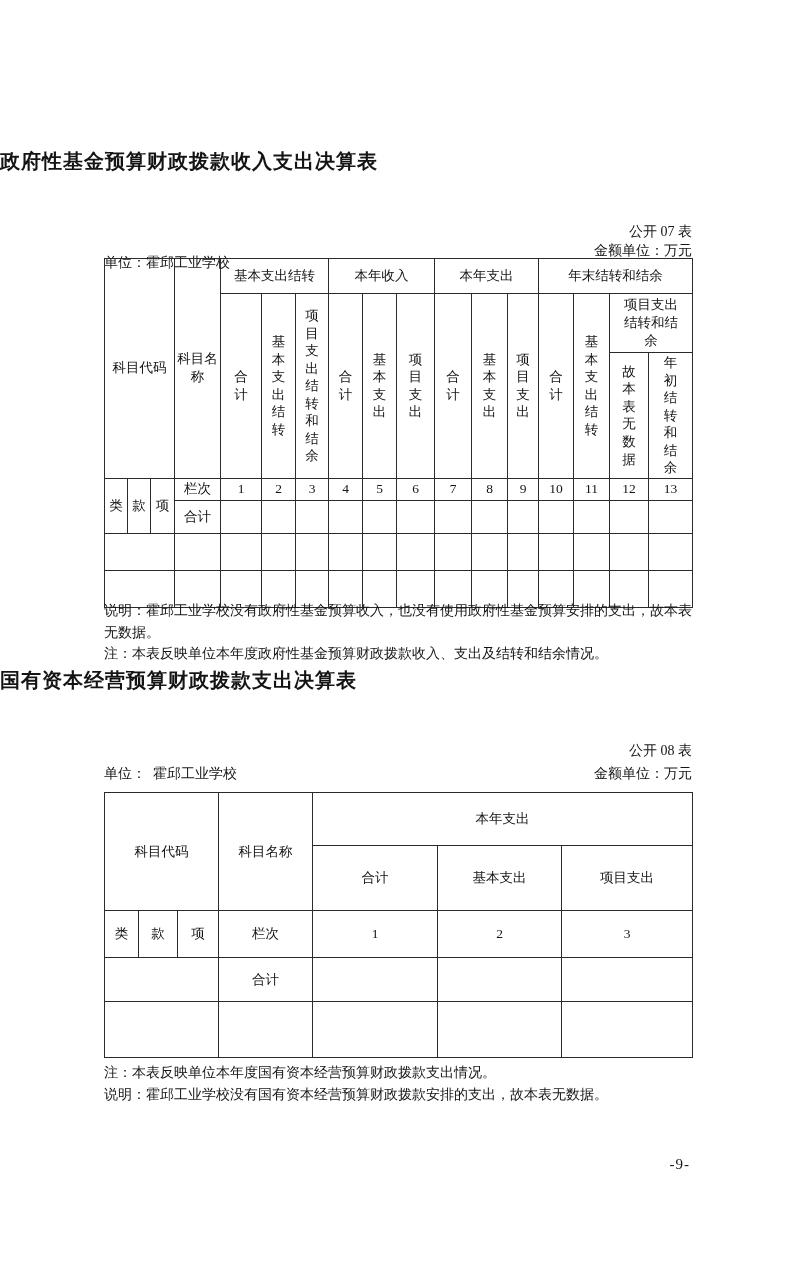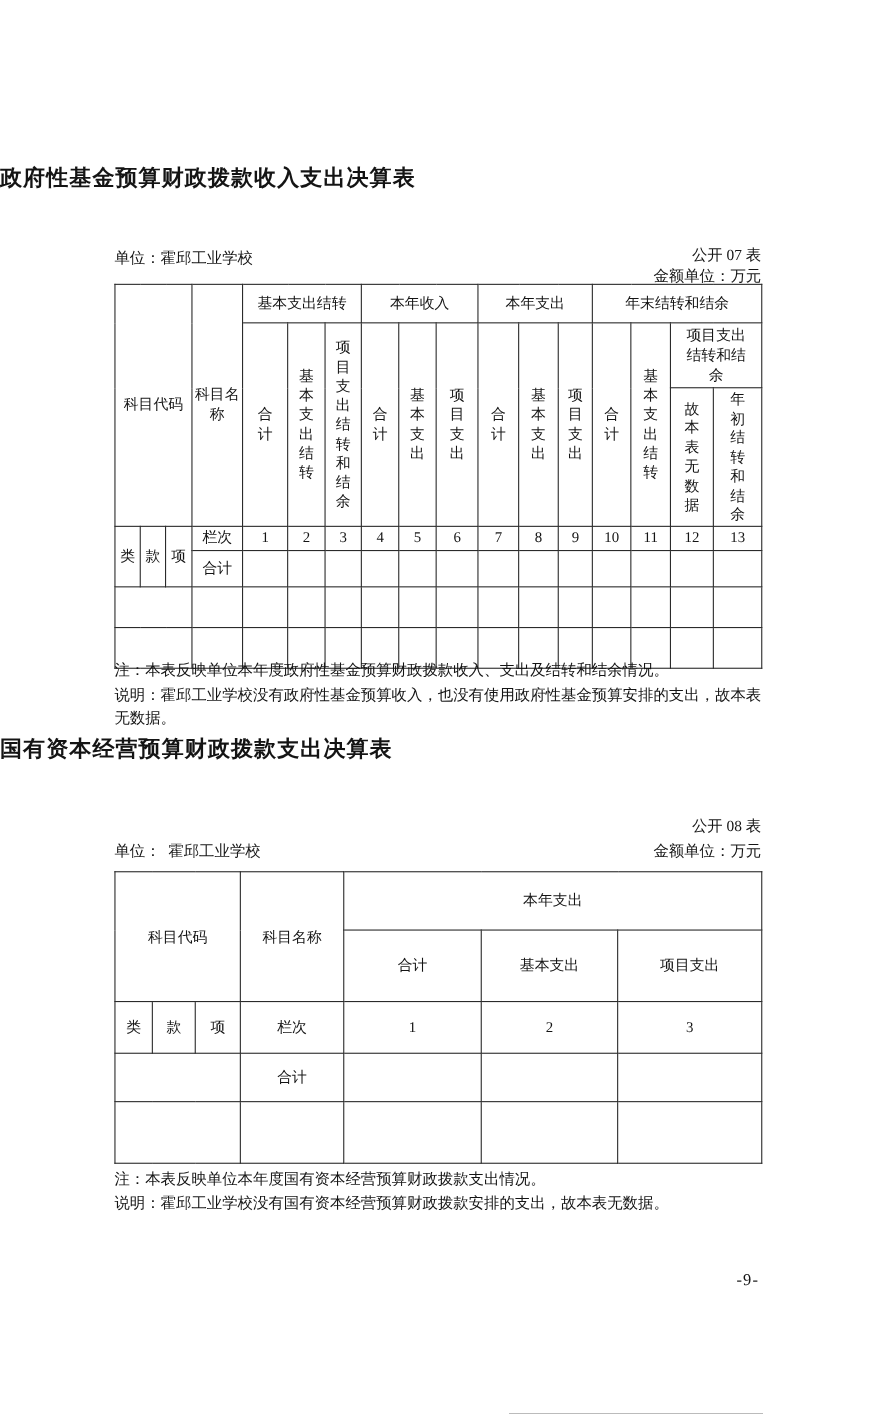--- a/index.html
+++ b/index.html
@@ -41,21 +41,21 @@
   .notes { position:absolute; left:104px; width:592px; font-size:14px; line-height:1.55; }
   .pageno { position:absolute; right:104px; font-size:15px; letter-spacing:1px; }
 </style>
 </head>
 <body>
 
 <div class="page">
 
   <div class="doc-title" style="top:148px;">政府性基金预算财政拨款收入支出决算表</div>
   <div class="meta-right" style="top:223px;">公开 07 表</div>
-  <div class="meta-left" style="top:226px;">单位：霍邱工业学校</div>
+  <div class="meta-left" style="top:254px;">单位：霍邱工业学校</div>
   <div class="meta-right" style="top:242px;">金额单位：万元</div>
 
   <table class="t" style="top:258px;">
     <colgroup>
       <col style="width:23px">
         <col style="width:23px">
         <col style="width:24px">
         <col style="width:46px">
       <col style="width:41px">
         <col style="width:34px">
@@ -194,22 +194,22 @@
           <td></td>
           <td></td>
           <td></td>
           <td></td>
           <td></td>
     </tr>
   </tbody>
     </table>
 
   <div class="notes" style="top:600px;">
+    <div>说明：霍邱工业学校没有政府性基金预算收入，也没有使用政府性基金预算安排的支出，故本表无数据。</div>
     <div>注：本表反映单位本年度政府性基金预算财政拨款收入、支出及结转和结余情况。</div>
-    <div>说明：霍邱工业学校没有政府性基金预算收入，也没有使用政府性基金预算安排的支出，故本表无数据。</div>
   </div>
 
   <div class="doc-title" style="top:667px;">国有资本经营预算财政拨款支出决算表</div>
   <div class="meta-right" style="top:742px;">公开 08 表</div>
   <div class="meta-left" style="top:765px;">单位：  霍邱工业学校</div>
   <div class="meta-right" style="top:765px;">金额单位：万元</div>
 
   <table class="t" style="top:792px;">
     <colgroup>
       <col style="width:34px">

